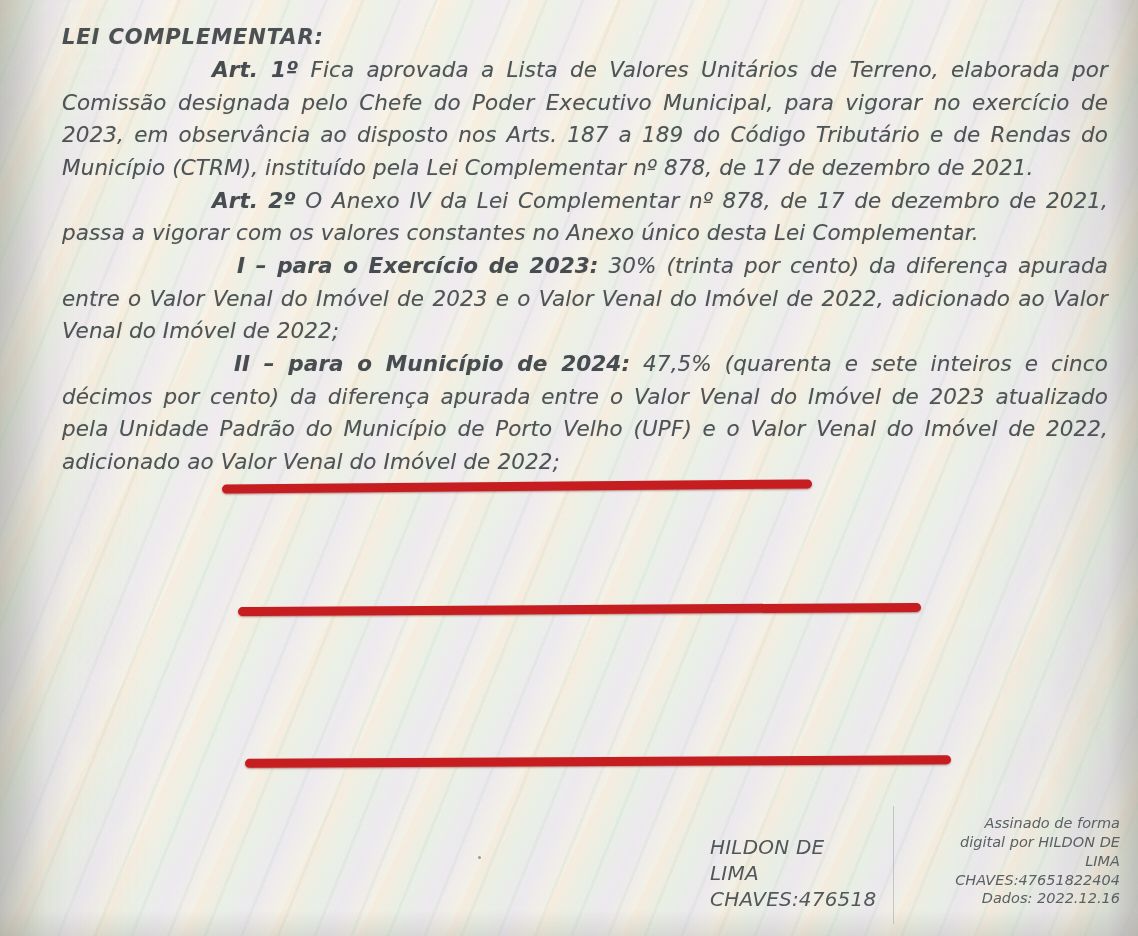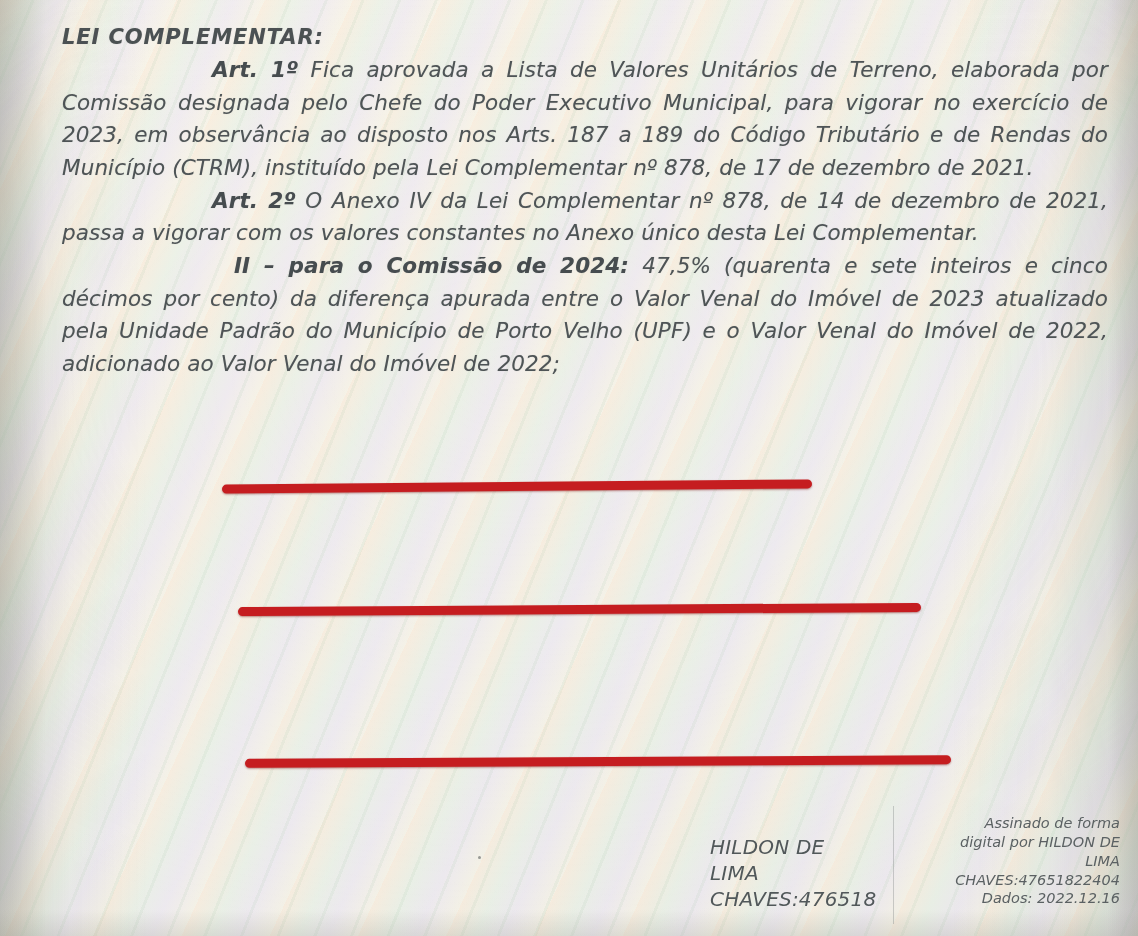--- a/index.html
+++ b/index.html
@@ -186,25 +186,26 @@
   <div class="edge-left"></div>
   <div class="edge-right"></div>
   <div class="edge-bottom"></div>
 
   <div class="doc">
 
     <p class="heading">LEI COMPLEMENTAR:</p>
 
     <p class="art"><span class="bold">Art. 1º</span><span> Fica aprovada a Lista de Valores Unitários de Terreno, elaborada por Comissão designada pelo Chefe do Poder Executivo Municipal, para vigorar no exercício de 2023, em observância ao disposto nos Arts. 187 a 189 do Código Tributário e de Rendas do Município (CTRM), instituído pela Lei Complementar nº 878, de 17 de dezembro de 2021.</span></p>
 
-    <p class="art"><span class="bold">Art. 2º</span><span> O Anexo IV da Lei Complementar nº 878, de 14 de dezembro de 2021, passa a vigorar com os valores constantes no Anexo único desta Lei Complementar.</span></p>
-
-
-
-    <p class="inciso second"><span class="bold">II – para o Comissão de 2024:</span><span> 47,5% (quarenta e sete inteiros e cinco décimos por cento) da diferença apurada entre o Valor Venal do Imóvel de 2023 atualizado pela  Unidade Padrão do Município de Porto Velho (UPF) e o Valor Venal do Imóvel de 2022, adicionado ao Valor Venal do Imóvel de 2022;</span></p>
+    <p class="art"><span class="bold">Art. 2º</span><span> O Anexo IV da Lei Complementar nº 878, de 17 de dezembro de 2021, passa a vigorar com os valores constantes no Anexo único desta Lei Complementar.</span></p>
+
+
+    <p class="inciso"><span class="bold">I – para o Exercício de 2023:</span><span> 30% (trinta por cento) da diferença apurada entre o Valor Venal do Imóvel de 2023 e o Valor Venal do Imóvel de 2022, adicionado ao Valor Venal do Imóvel de 2022;</span></p>
+
+    <p class="inciso second"><span class="bold">II – para o Município de 2024:</span><span> 47,5% (quarenta e sete inteiros e cinco décimos por cento) da diferença apurada entre o Valor Venal do Imóvel de 2023 atualizado pela  Unidade Padrão do Município de Porto Velho (UPF) e o Valor Venal do Imóvel de 2022, adicionado ao Valor Venal do Imóvel de 2022;</span></p>
 
 
   </div>
 
   <div class="marker m1" style="background: rgb(197, 29, 32);"></div>
   <div class="marker m2" style="background: rgb(197, 29, 32);"></div>
   <div class="marker m3" style="background: rgb(197, 29, 32);"></div>
 
   <div class="speck"></div>
 

